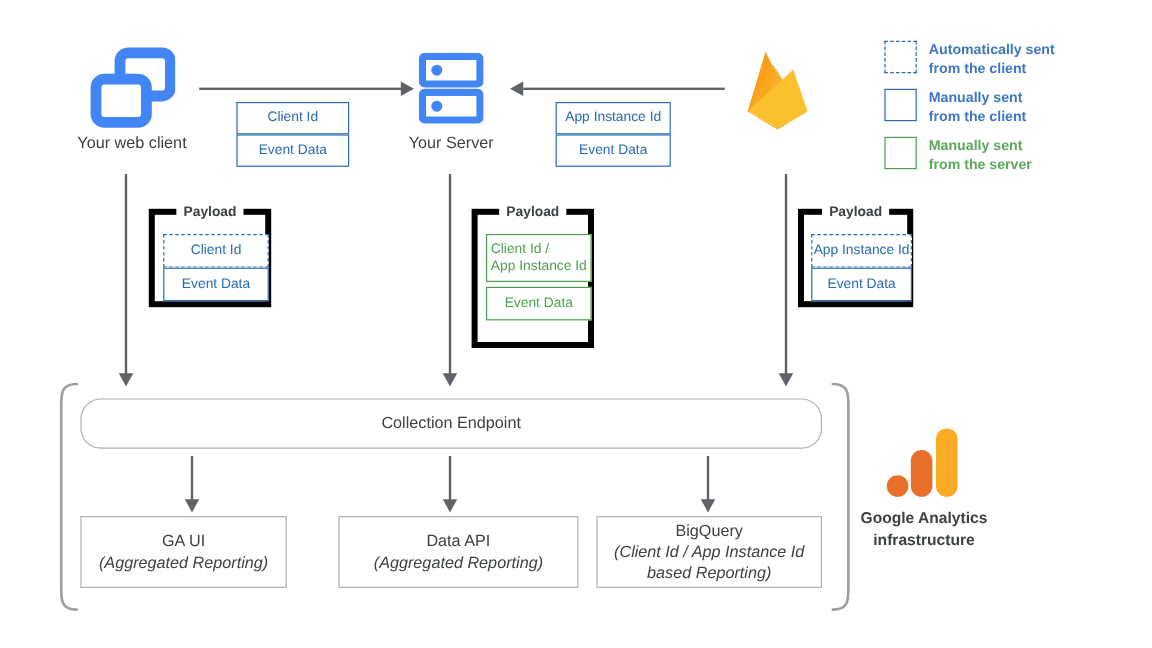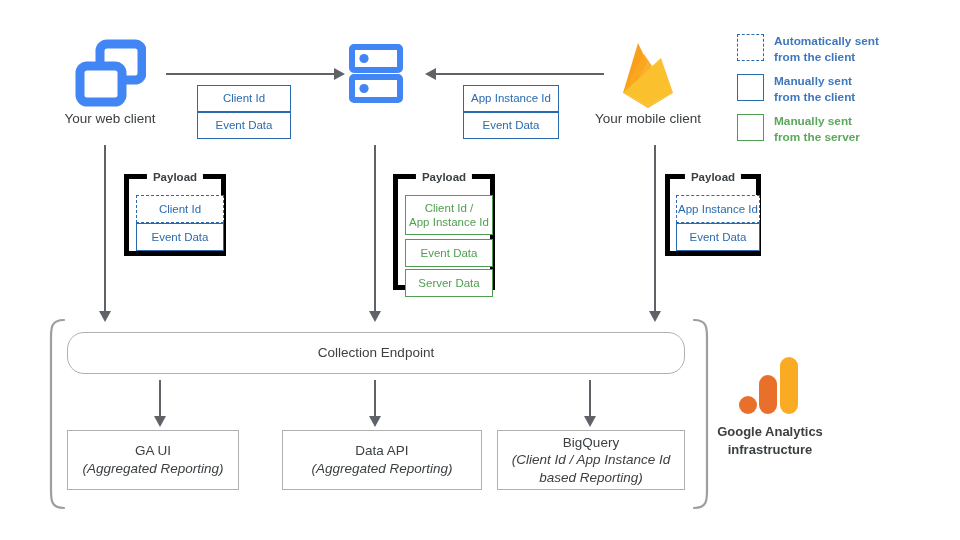--- a/index.html
+++ b/index.html
@@ -24,21 +24,21 @@
     text-align: center;
     white-space: nowrap;
   }
 
   
   .chip {
     box-sizing: border-box;
     display: flex;
     align-items: center;
     justify-content: center;
-    text-align: center;
+    text-align: left;
     font-size: 11.5px;
     line-height: 1.22;
     background: #ffffff;
   }
   .chip.blue  { border: 1.4px solid #2a6bb0; color: #2a6bb0; }
   .chip.blue-dashed { border: 1.5px dashed #2a6bb0; color: #2a6bb0; }
   .chip.green { border: 1.4px solid #4f9e4f; color: #4f9e4f; }
 
   
   .payload {
@@ -154,30 +154,30 @@
   <div class="abs node-label" style="left:20px; top:111px; width:180px;">Your web client</div>
 
   <div class="abs" style="left:349px; top:44px; width:54px; height:62px;">
     <svg width="54" height="62" viewBox="0 0 54 62">
       <rect x="3" y="3" width="48" height="23" rx="2" fill="none" stroke="#4285f4" stroke-width="6"></rect>
       <circle cx="15" cy="14.5" r="4.6" fill="#4285f4"></circle>
       <rect x="3" y="33" width="48" height="23" rx="2" fill="none" stroke="#4285f4" stroke-width="6"></rect>
       <circle cx="15" cy="44.5" r="4.6" fill="#4285f4"></circle>
     </svg>
   </div>
+  <div class="abs node-label" style="left:290px; top:111px; width:172px;">Your Server</div>
 
   <div class="abs" style="left:614px; top:36px; width:68px; height:74px;">
     <svg width="68" height="74" viewBox="0 0 68 74">
       <path d="M9 57 L24 7 L33 26 L22 48 Z" fill="#f8a01c"></path>
       <path d="M9 57 L30 18 L38 30 L24 58 Z" fill="#faa71d" opacity="0.92"></path>
       <path d="M9 57 L47 22 L59 57 L34 70 Z" fill="#fbc02d"></path>
       <path d="M9 57 L34 70 L59 57 L34 72 Z" fill="#f9b521"></path>
     </svg>
   </div>
-  <div class="abs node-label" style="left:562px; top:111px; width:172px;">Your mobile client</div>
 
   <div class="arrow-h-line" style="left:166px; top:73px; width:170px;"></div>
   <div class="arrow-h-head-r" style="left:334px; top:67.5px;"></div>
 
   <div class="abs chip blue" style="left:197px; top:85px; width:94px; height:27px;">Client Id</div>
   <div class="abs chip blue" style="left:197px; top:112px; width:94px; height:27px;">Event Data</div>
 
   <div class="arrow-h-line" style="left:436px; top:73px; width:168px;"></div>
   <div class="arrow-h-head-l" style="left:425px; top:67.5px;"></div>
 
@@ -213,21 +213,20 @@
     <div class="payload-title">Payload</div>
     <div class="abs chip blue-dashed" style="left:7px; top:16px; width:88px; height:28px;">Client Id</div>
     <div class="abs chip blue" style="left:7px; top:44px; width:88px; height:28px;">Event Data</div>
   </div>
 
   <div class="abs payload" style="left:393px; top:174px; width:102px; height:116px;">
     <div class="payload-title">Payload</div>
     <div class="abs chip green" style="left:7px; top:16px; width:88px; height:40px; white-space:pre-line;">Client Id /
 App Instance Id</div>
     <div class="abs chip green" style="left:7px; top:60px; width:88px; height:28px;">Event Data</div>
-    <div class="abs chip green" style="left:7px; top:90px; width:88px; height:28px;">Server Data</div>
   </div>
 
   <div class="abs payload" style="left:665px; top:174px; width:96px; height:82px;">
     <div class="payload-title">Payload</div>
     <div class="abs chip blue-dashed" style="left:6px; top:16px; width:84px; height:28px;">App Instance Id</div>
     <div class="abs chip blue" style="left:6px; top:44px; width:84px; height:28px;">Event Data</div>
   </div>
 
   <div class="abs" style="left:44px; top:318px; width:22px; height:192px;">
     <svg width="22" height="192" viewBox="0 0 22 192">

